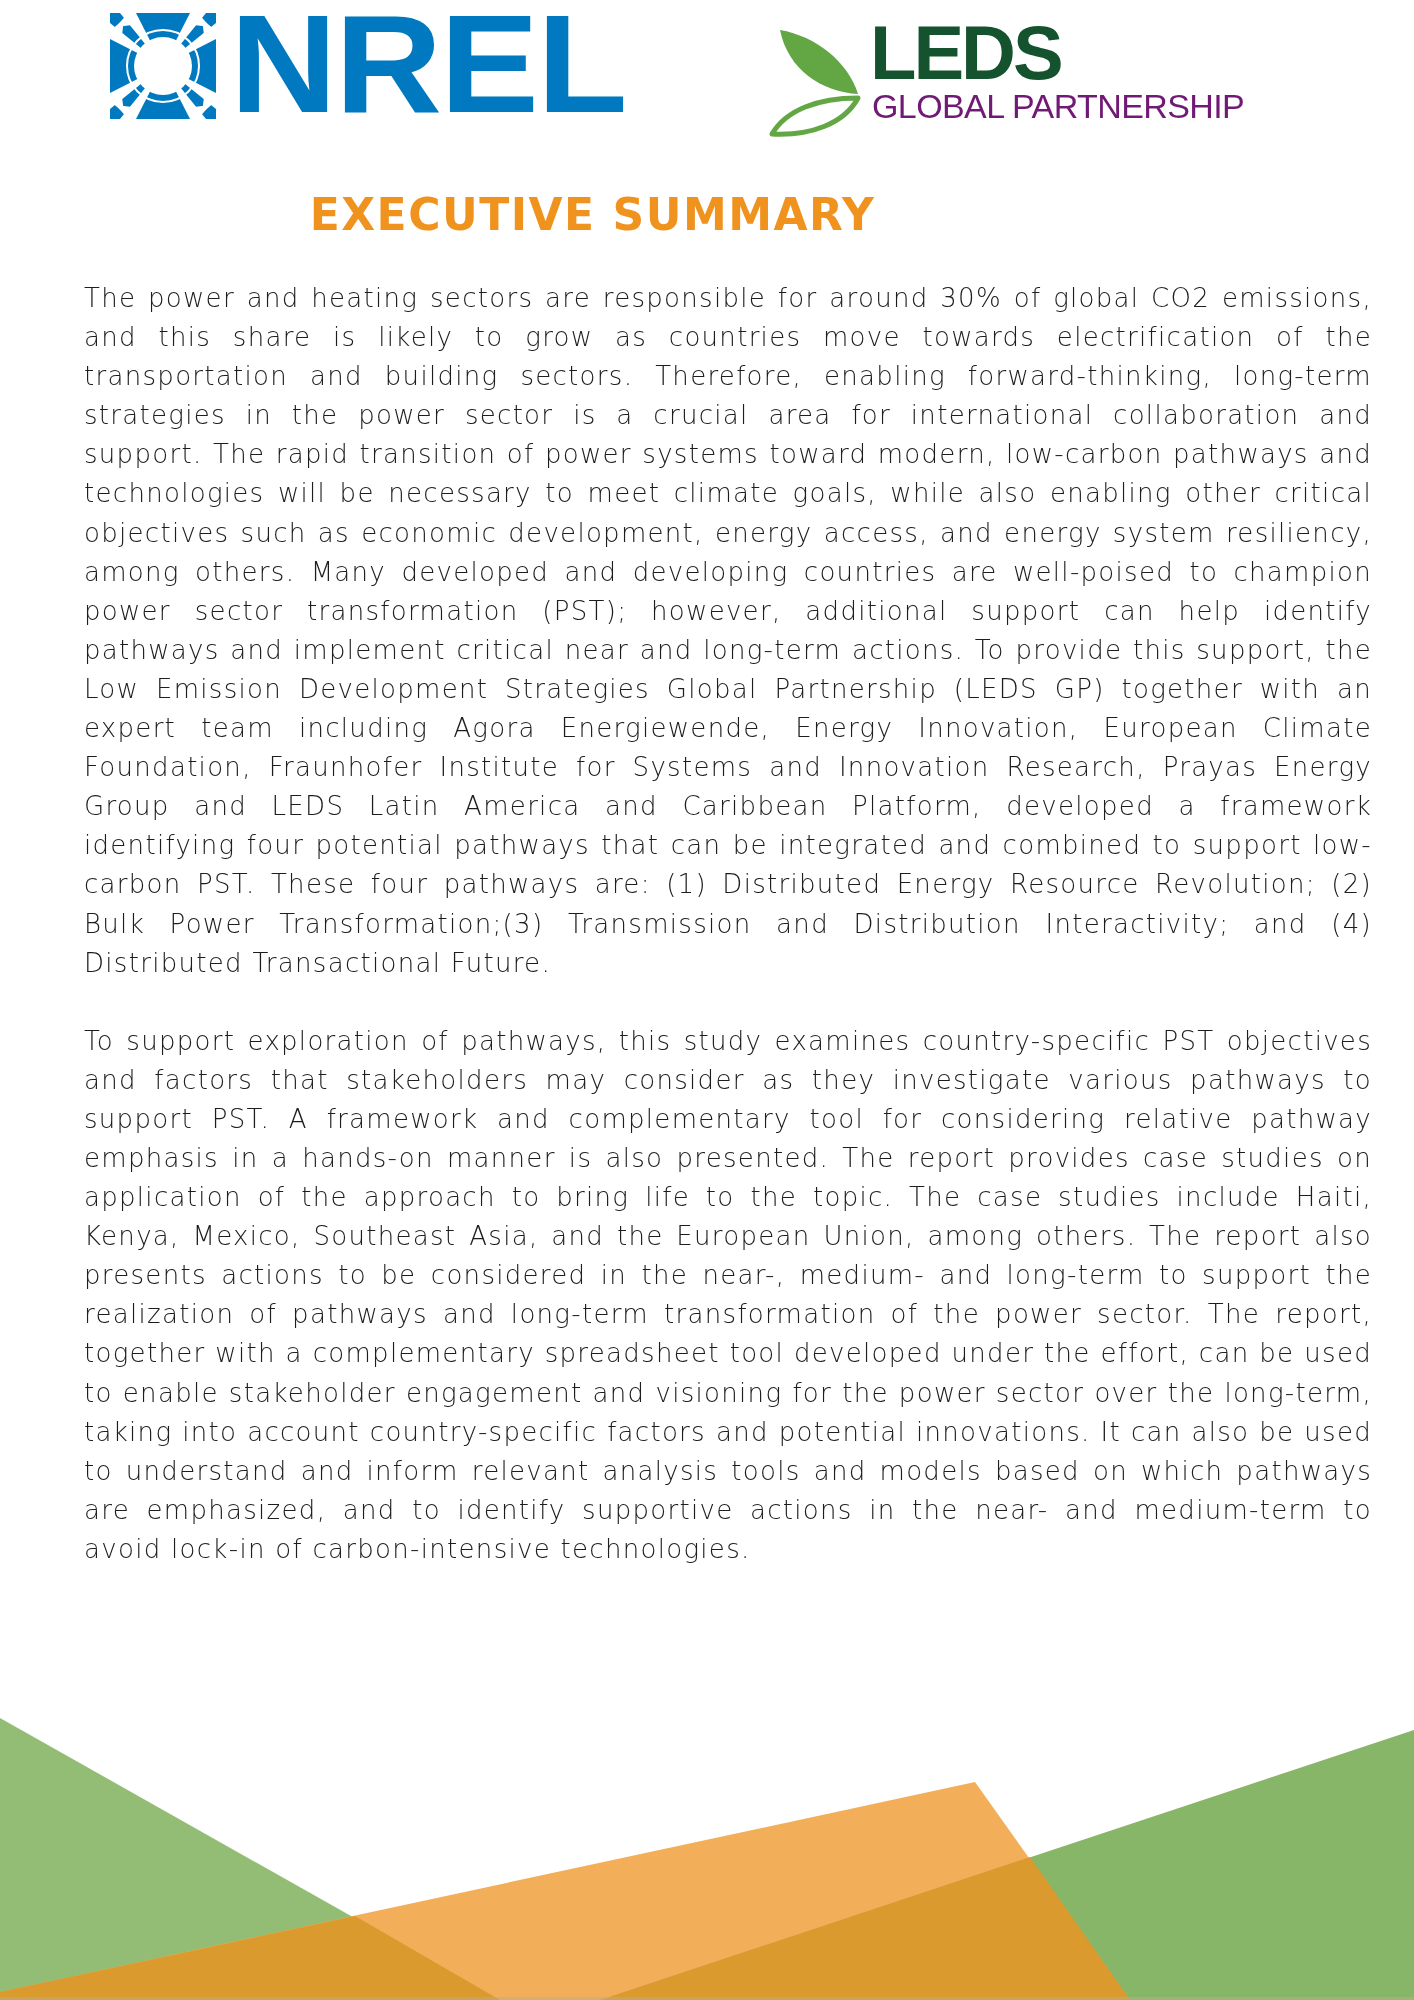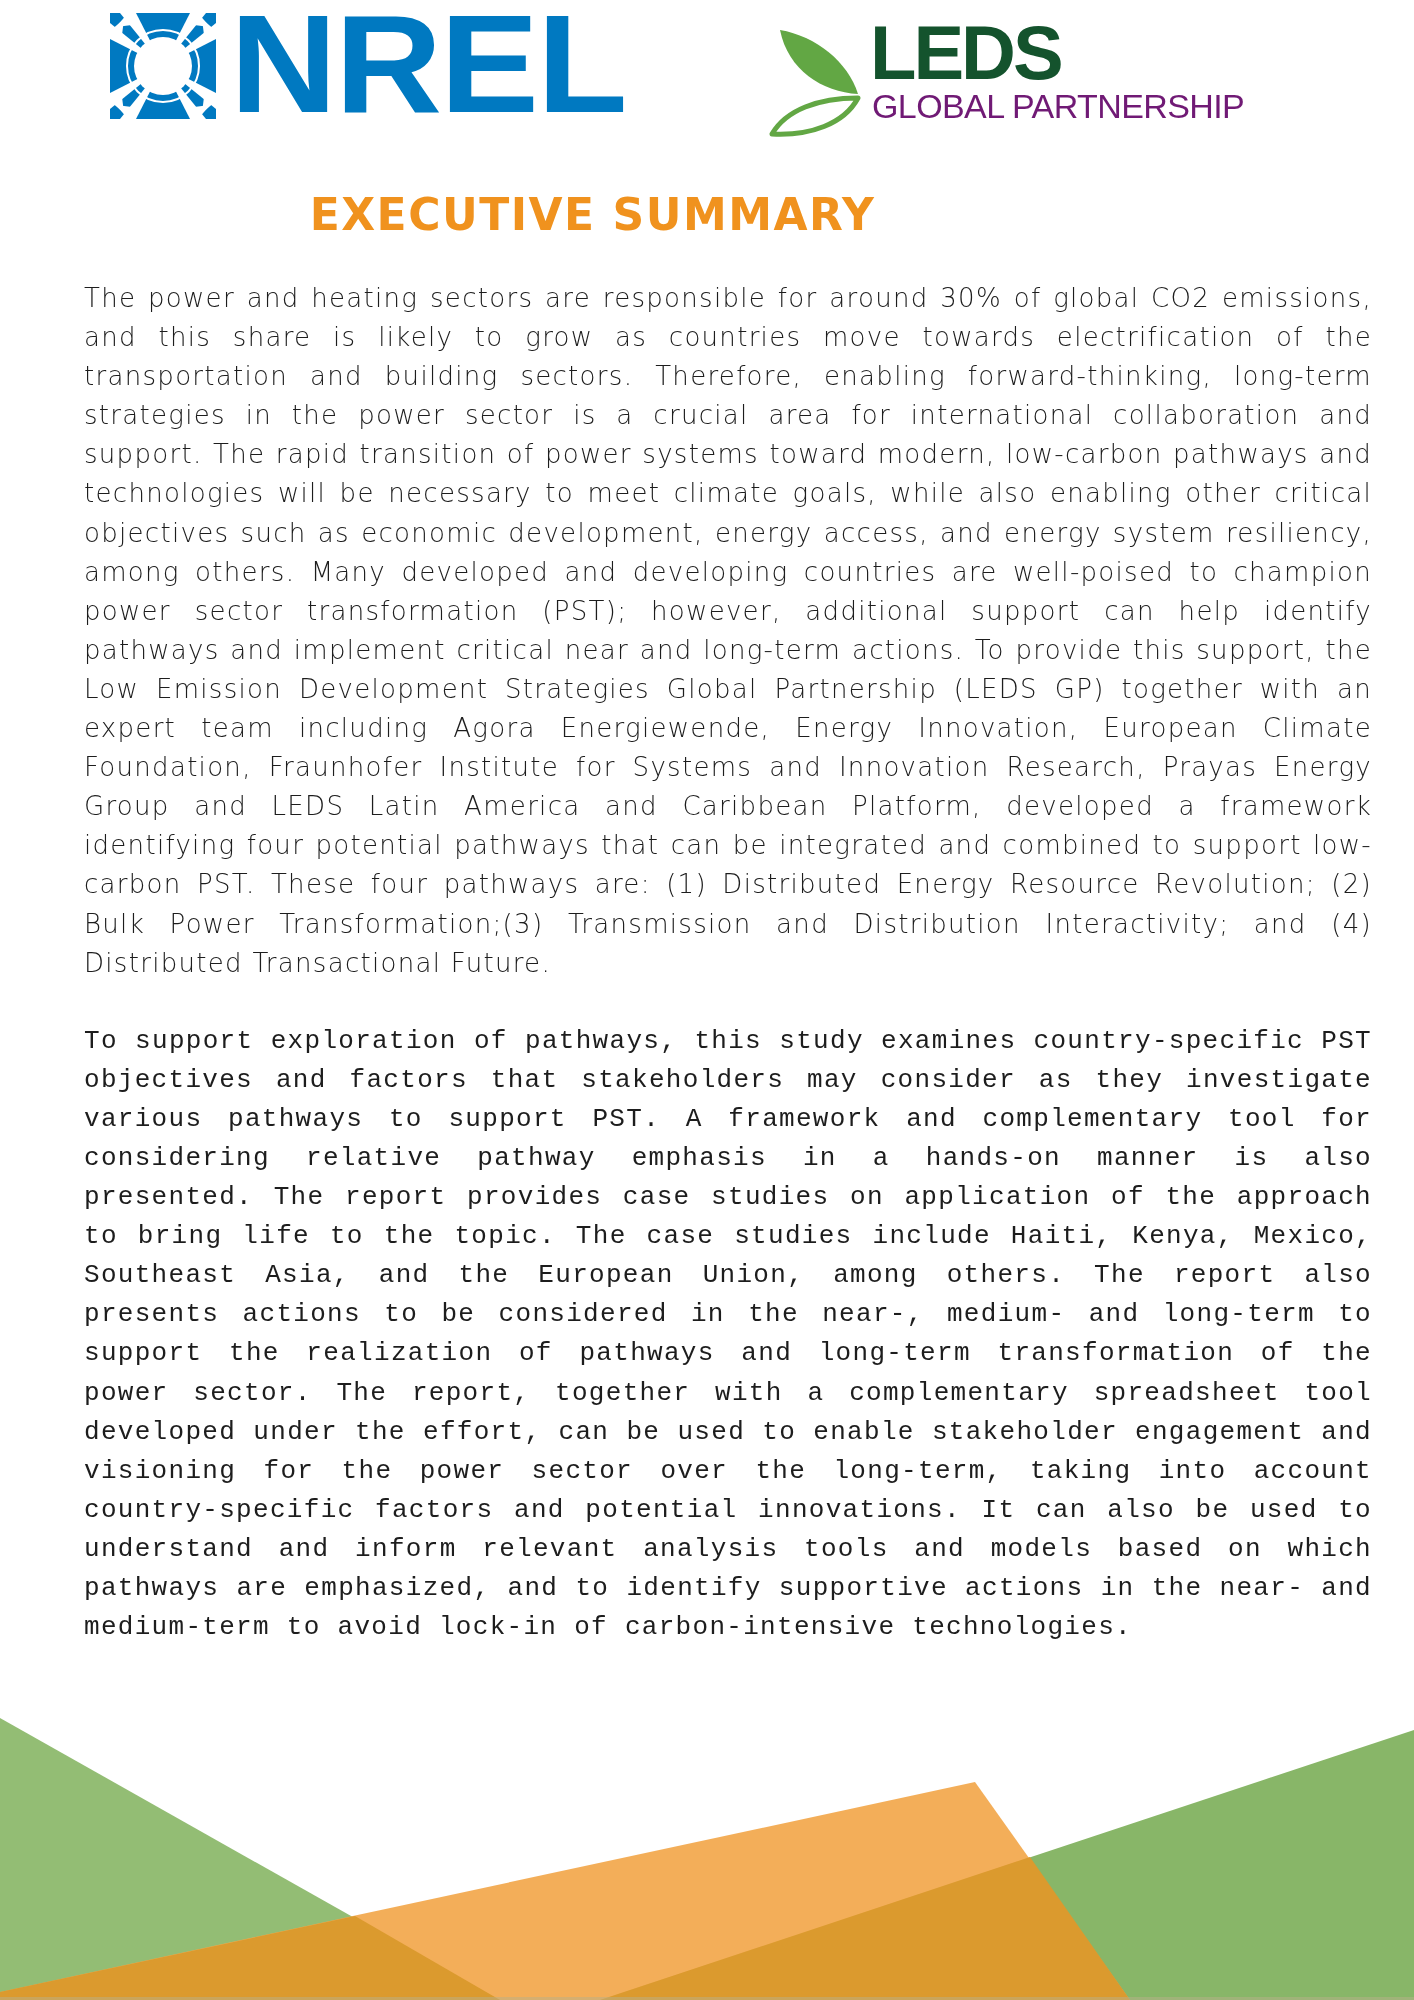--- a/index.html
+++ b/index.html
@@ -8,21 +8,21 @@
   .nrel-icon { position: absolute; left: 2px; top: 3px; width: 106px; height: 106px; }
   .nrel-word { position: absolute; left: 122px; top: -16px; font-family: "Liberation Sans", sans-serif; font-weight: bold; font-size: 140px; line-height: 140px; letter-spacing: -2px; color: #0079C1; transform: scaleX(1.06); transform-origin: left top; }
   .nrel-sub { position: absolute; left: 2px; top: 119px; font-family: "Liberation Sans", sans-serif; font-size: 20.5px; color: #6d6e71; letter-spacing: 0.55px; white-space: nowrap; }
   .logo-leds { position: absolute; left: 766px; top: 14px; width: 480px; height: 130px; }
   .leds-leaves { position: absolute; left: 0; top: 8px; width: 100px; height: 118px; }
   .leds-word { position: absolute; left: 104px; top: 1px; font-family: "Liberation Sans", sans-serif; font-weight: bold; font-size: 76px; line-height: 76px; color: #14532d; letter-spacing: -3px; }
   .leds-sub { position: absolute; left: 106px; top: 73px; font-family: "Liberation Sans", sans-serif; font-size: 34px; line-height: 38px; color: #701a75; letter-spacing: -0.6px; white-space: nowrap; }
   .title { position: absolute; left: 0; width: 1185px; top: 190px; text-align: center; font-family: "DejaVu Sans", sans-serif; font-weight: bold; font-size: 44px; line-height: 50px; color: #F0921E; letter-spacing: 1.5px; }
   .body { position: absolute; left: 84px; width: 1288px; top: 279px; }
   .para { margin: 0; font-family: "DejaVu Sans", sans-serif; font-size: 26px; line-height: 39.1px; color: #1d1d1d; text-align: justify; letter-spacing: 1.3px; word-spacing: 0px; font-weight: 300; }
-  .para + .para { margin-top: 39px; font-family: Liberation Mono, monospace; }
+  .para + .para { margin-top: 39px; }
   .footer-shapes { position: absolute; left: 0; top: 1700px; width: 1414px; height: 300px; }
 </style>
 </head>
 <body>
 
 <div class="logo-nrel">
   <svg class="nrel-icon" viewBox="0 0 106 106">
     <rect x="0" y="0" width="106" height="106" fill="#0079C1"></rect>
 
     <g fill="#ffffff">

